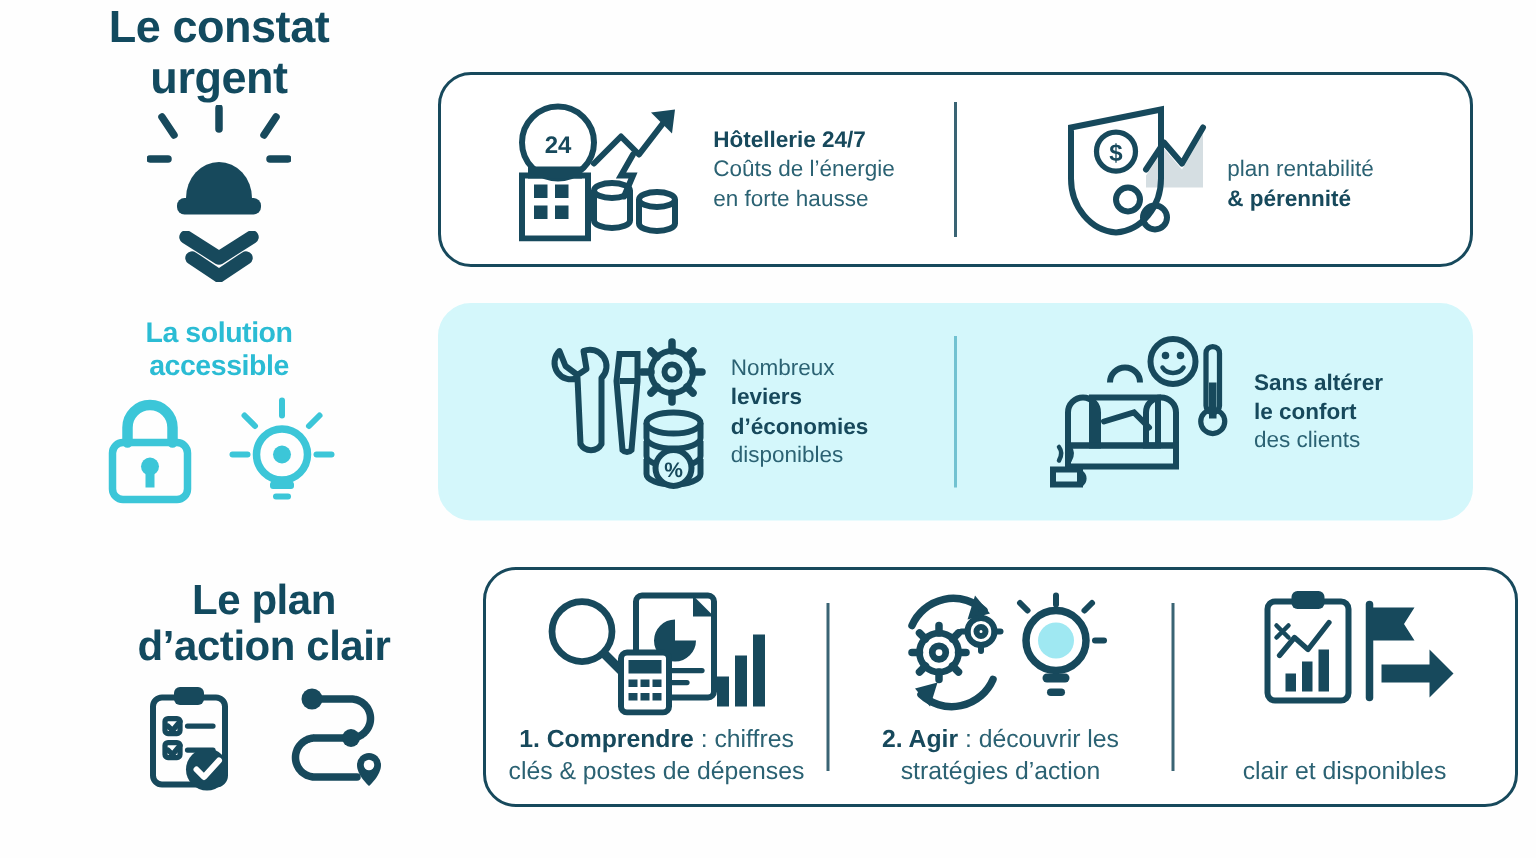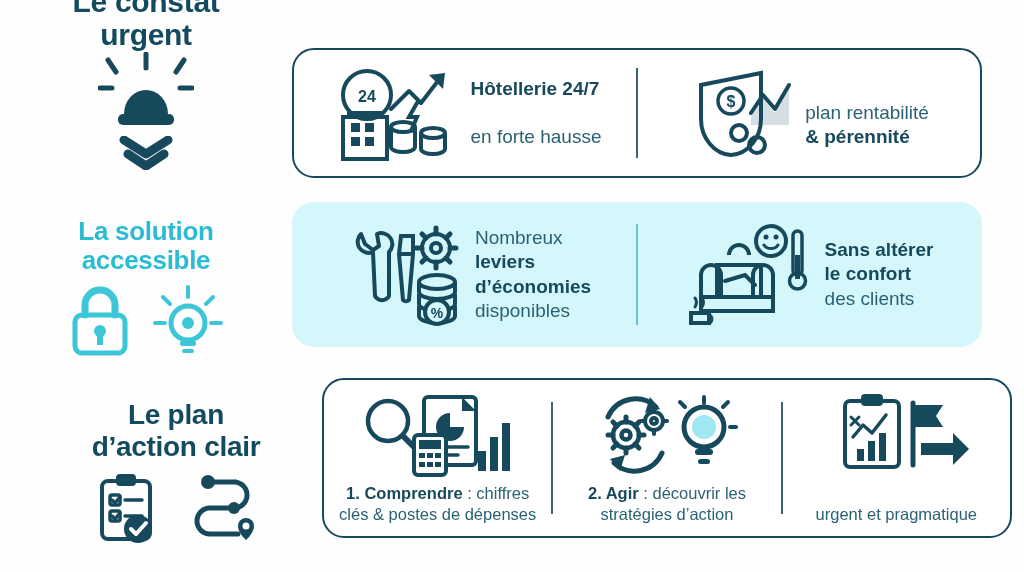--- a/index.html
+++ b/index.html
@@ -26,39 +26,39 @@
     position: absolute;
     display: flex;
     align-items: center;
   }
   .row-left {
     width: 292px;
     height: 100%;
     display: flex;
     flex-direction: column;
     align-items: center;
-    justify-content: flex-end;
+    justify-content: center;
   }
   .row-left .headline {
     font-weight: bold;
     line-height: 1.12;
     text-align: center;
     letter-spacing: -0.3px;
   }
 
   
   #row-constat { left: 0; top: 20px; width: 1004px; height: 150px; }
   #row-constat .headline {
     font-size: 30px;
     color: #124a5f;
   }
   
   #row-solution { left: 0; top: 192px; width: 1004px; height: 165px; }
   #row-solution .headline {
-    font-size: 26px;
+    font-size: 19px;
     color: #2bbcd4;
   }
   
   #row-plan { left: 0; top: 368px; width: 1004px; height: 180px; padding-left: 30px; }
   #row-plan .headline {
     font-size: 28px;
     color: #124a5f;
   }
 
   .left-icons {
@@ -101,21 +101,21 @@
   .divider {
     width: 2px;
     background: #17495c;
     height: 72%;
     flex: 0 0 auto;
     opacity: .85;
   }
   .divider.light { background: #5fb9c9; }
 
   .cell-text {
-    font-size: 19px;
+    font-size: 15px;
     line-height: 1.28;
     color: #17495c;
   }
   .cell-text b { font-weight: bold; }
   .cell-text .light { color: #2b6273; }
 
   
   #panel-plan .cell {
     flex-direction: column;
     justify-content: center;
@@ -180,21 +180,21 @@
             <rect x="18" y="46" width="36" height="8" fill="#17495c"></rect>
             <ellipse cx="74" cy="62" rx="12" ry="5" fill="none" stroke="#17495c" stroke-width="4"></ellipse>
             <path d="M62 62 v20 a12 5 0 0 0 24 0 v-20" fill="none" stroke="#17495c" stroke-width="4"></path>
             <ellipse cx="104" cy="68" rx="12" ry="5" fill="none" stroke="#17495c" stroke-width="4"></ellipse>
             <path d="M92 68 v16 a12 5 0 0 0 24 0 v-16" fill="none" stroke="#17495c" stroke-width="4"></path>
             <path d="M88 38 L80 52 L88 52 L82 66" stroke="#17495c" stroke-width="4" fill="none" stroke-linecap="round"></path>
           </svg>
         </span>
         <div class="cell-text">
           <b>Hôtellerie 24/7</b><br>
-          <br>
+          <span class="light">Coûts de l’énergie</span><br>
           <span class="light">en forte hausse</span>
         </div>
       </div>
 
       <div class="divider"></div>
 
       <div class="cell">
         <span>
           <svg width="104" height="96" viewBox="0 0 104 96">
             <path d="M34 12 L64 6 L64 52 a32 36 0 0 1 -30 36 a32 36 0 0 1 -30 -36 L4 18 z" transform="translate(8,2)" fill="none" stroke="#17495c" stroke-width="4"></path>
@@ -451,19 +451,19 @@
               <rect x="47" y="50" width="7" height="20"></rect>
               <rect x="58" y="42" width="7" height="28"></rect>
             </g>
             <path d="M92 12 v62" stroke="#17495c" stroke-width="5" stroke-linecap="round"></path>
             <path d="M92 14 h30 l-7 11 l7 11 h-30 z" fill="#17495c"></path>
             <path d="M100 52 h32 v-10 l16 16 l-16 16 v-10 h-32 z" fill="#17495c"></path>
           </svg>
         </span>
         <div class="cell-text">
           <br>
-          <span class="light">urgent et pragmatique</span>
+          <span class="light">clair et disponibles</span>
         </div>
       </div>
     </div>
   </div>
 
 </div>
 
 </body></html>

